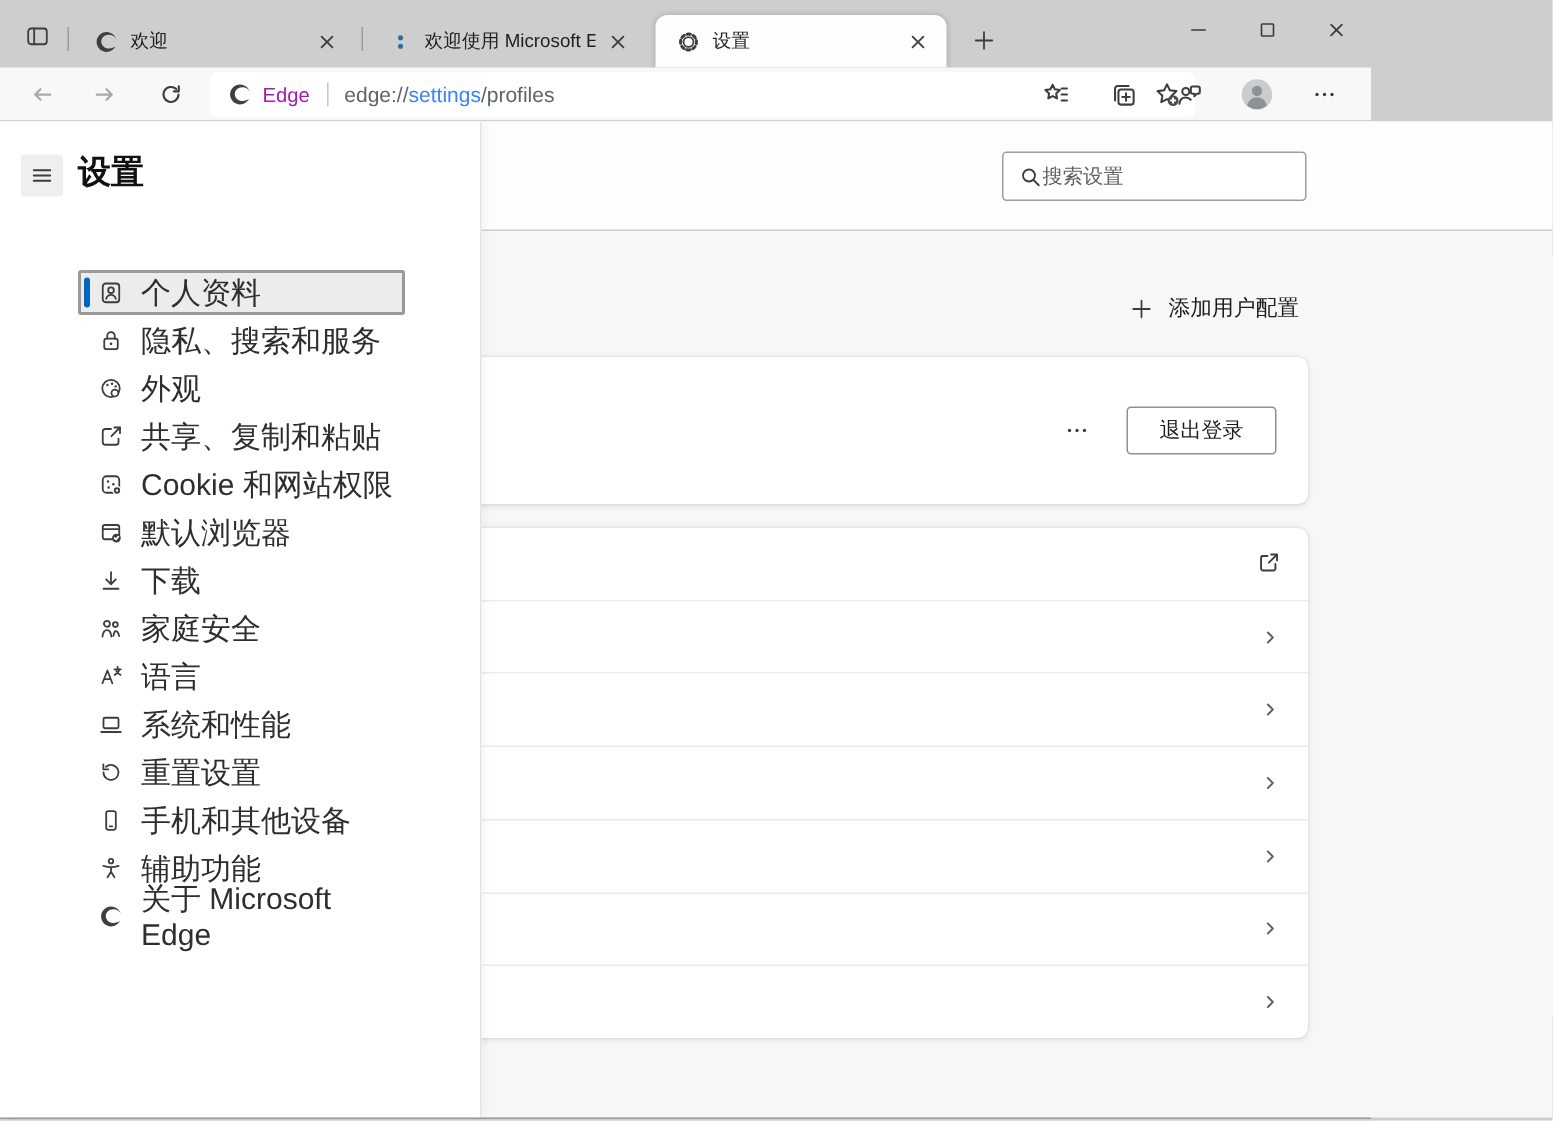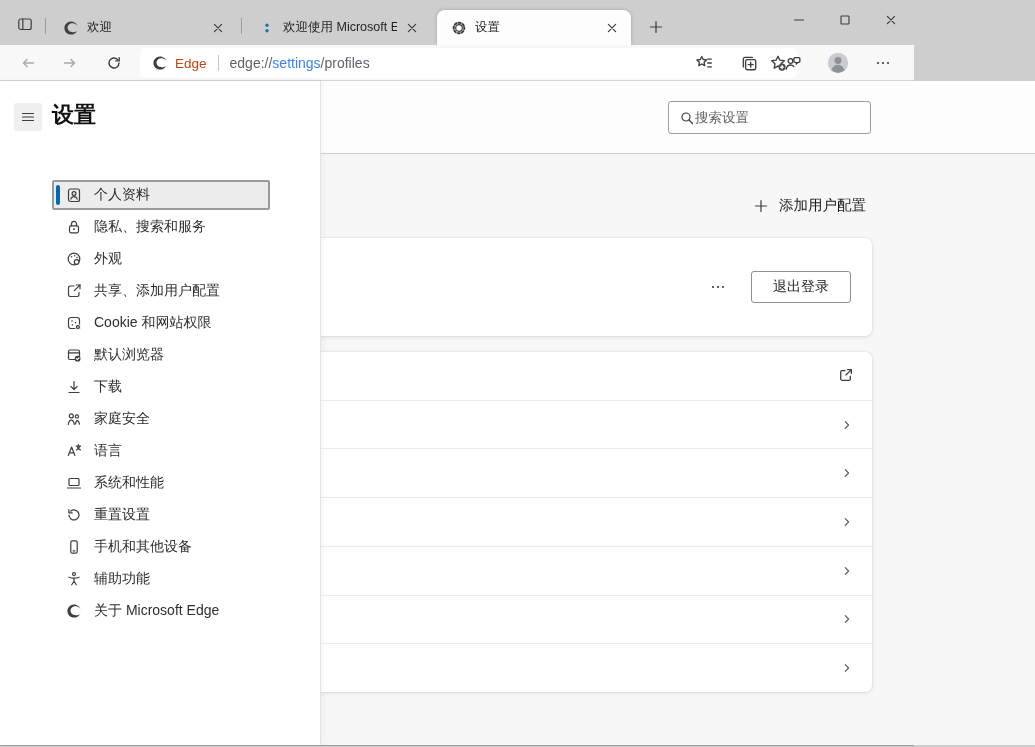--- a/index.html
+++ b/index.html
@@ -17,21 +17,21 @@
   .tab .t-close { width:18px; height:18px; display:flex; align-items:center; justify-content:center; border-radius:3px; margin-left:6px; }
   .tab.active { background:#fdfdfd; border-radius:8px 8px 0 0; box-shadow:0 0 4px rgba(0,0,0,.18); }
   .newtab-btn { position:absolute; left:642px; top:14px; width:28px; height:26px; display:flex; align-items:center; justify-content:center; border-radius:4px; }
   .caption-btn { position:absolute; top:0; width:46px; height:40px; display:flex; align-items:center; justify-content:center; }
 
   
   .toolbar { position:absolute; left:0; top:45px; width:100%; height:36px; background:#f8f8f8; border-bottom:1px solid #d4d4d4; }
   .nav-btn { position:absolute; top:3px; width:32px; height:30px; display:flex; align-items:center; justify-content:center; border-radius:4px; }
   .urlbar { position:absolute; left:140px; top:3px; width:657px; height:30px; background:#ffffff; border-radius:5px; display:flex; align-items:center; padding:0 10px 0 12px; }
   .chip { display:flex; align-items:center; }
-  .chip .chip-label { font-size:13.5px; color:#c2410c; margin-left:7px; }
+  .chip .chip-label { font-size:13.5px; color:#a21caf; margin-left:7px; }
   .chip-sep { width:1px; height:16px; background:#c6c6c6; margin:0 11px; }
   .url-text { flex:1; font-size:14px; color:#5f6368; white-space:nowrap; overflow:hidden; }
   .url-text .host { color:#3b82f6; }
   .toolbar-right-btn { position:absolute; top:3px; width:34px; height:30px; display:flex; align-items:center; justify-content:center; border-radius:4px; }
 
   
   .content { position:absolute; left:0; top:81px; width:1035px; height:664px; background:#f7f7f7; }
   .topband { position:absolute; left:0; top:0; width:100%; height:73px; background:#fdfdfd; border-bottom:1px solid #cfcfcf; }
   .searchbox { position:absolute; right:164px; top:20px; width:203px; height:33px; background:#fff; border:1px solid #9d9d9d; border-radius:3px; display:flex; align-items:center; padding:0 10px; }
   .searchbox .ph { font-size:13.5px; color:#606060; }
@@ -45,21 +45,21 @@
   .signout-btn { width:100px; height:32px; background:#fff; border:1px solid #8f8f8f; border-radius:3px; font-size:14px; color:#1b1b1b; display:flex; align-items:center; justify-content:center; }
   .card.plist { top:271px; height:340px; display:flex; flex-direction:column; overflow:hidden; }
   .prow { flex:1; display:flex; align-items:center; justify-content:flex-end; padding-right:18px; border-bottom:1px solid #ebebeb; }
   .prow:last-child { border-bottom:none; }
 
   
   .sidenav { position:absolute; left:0; top:81px; width:321px; height:664px; background:#ffffff; border-right:1px solid #e3e3e3; box-shadow:2px 0 6px rgba(0,0,0,.04); z-index:10; }
   .hamburger-btn { position:absolute; left:14px; top:22px; width:28px; height:28px; background:#efefef; border-radius:2px; display:flex; align-items:center; justify-content:center; }
   .nav-title { position:absolute; left:52px; top:19px; font-size:22px; font-weight:bold; color:#111; }
   .nav-list { position:absolute; left:52px; top:99px; width:218px; }
-  .nav-item { position:relative; height:30px; margin-bottom:2px; display:flex; align-items:center; padding-left:14px; font-size:14px; color:#2e2e2e; border-radius:2px; cursor:pointer; }
+  .nav-item { position:relative; height:30px; margin-bottom:2px; display:flex; align-items:center; padding-left:14px; font-size:20px; color:#2e2e2e; border-radius:2px; cursor:pointer; }
   .nav-item .ic { width:16px; height:16px; flex:0 0 16px; margin-right:12px; }
   .nav-item.selected { background:#ececec; border:2px solid #9a9a9a; padding-left:12px; }
   .nav-item.selected::before { content:""; position:absolute; left:2px; top:50%; transform:translateY(-50%); width:4px; height:20px; background:#0067c0; border-radius:2px; }
 
   .bottom-edge { position:absolute; left:0; bottom:1px; width:100%; height:1px; background:#9c9c9c; z-index:20; }
 
   .ic { display:inline-flex; align-items:center; justify-content:center; }
   .ic svg { display:block; }
 </style>
 </head>
@@ -377,21 +377,21 @@
           <span>外观</span>
         </div>
         <div class="nav-item">
           <span class="ic">
             <svg width="16" height="16" viewBox="0 0 16 16" fill="none" stroke="#3d3d3d" stroke-width="1.2" stroke-linecap="round" stroke-linejoin="round">
               <path d="M8 3H4.2A1.7 1.7 0 002.5 4.7v7.1a1.7 1.7 0 001.7 1.7h7.1a1.7 1.7 0 001.7-1.7V9.5"></path>
               <path d="M10.2 2H14v3.8"></path>
               <path d="M14 2L8.3 7.7"></path>
             </svg>
           </span>
-          <span>共享、添加用户配置</span>
+          <span>共享、复制和粘贴</span>
         </div>
         <div class="nav-item">
           <span class="ic">
             <svg width="16" height="16" viewBox="0 0 16 16" fill="none" stroke="#3d3d3d" stroke-width="1.2" stroke-linecap="round" stroke-linejoin="round">
               <rect x="2.5" y="2.5" width="11" height="11" rx="2.5"></rect>
               <circle cx="6" cy="6" r="0.8" fill="#3d3d3d" stroke="none"></circle>
               <circle cx="9.6" cy="7.8" r="0.8" fill="#3d3d3d" stroke="none"></circle>
               <circle cx="6.4" cy="10" r="0.8" fill="#3d3d3d" stroke="none"></circle>
               <circle cx="12" cy="12" r="2.6" fill="#3d3d3d" stroke="#fff" stroke-width="1"></circle>
               <circle cx="12" cy="12" r="0.8" fill="#fff" stroke="none"></circle>

